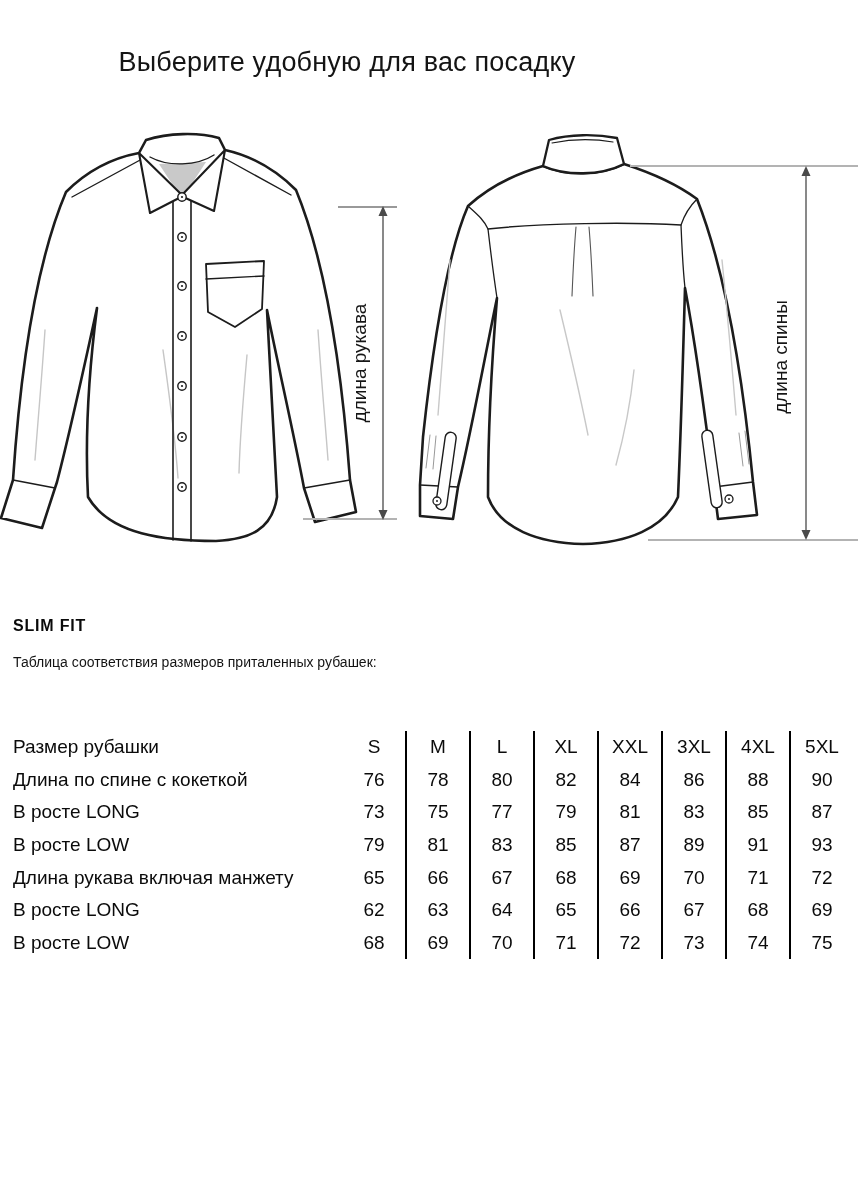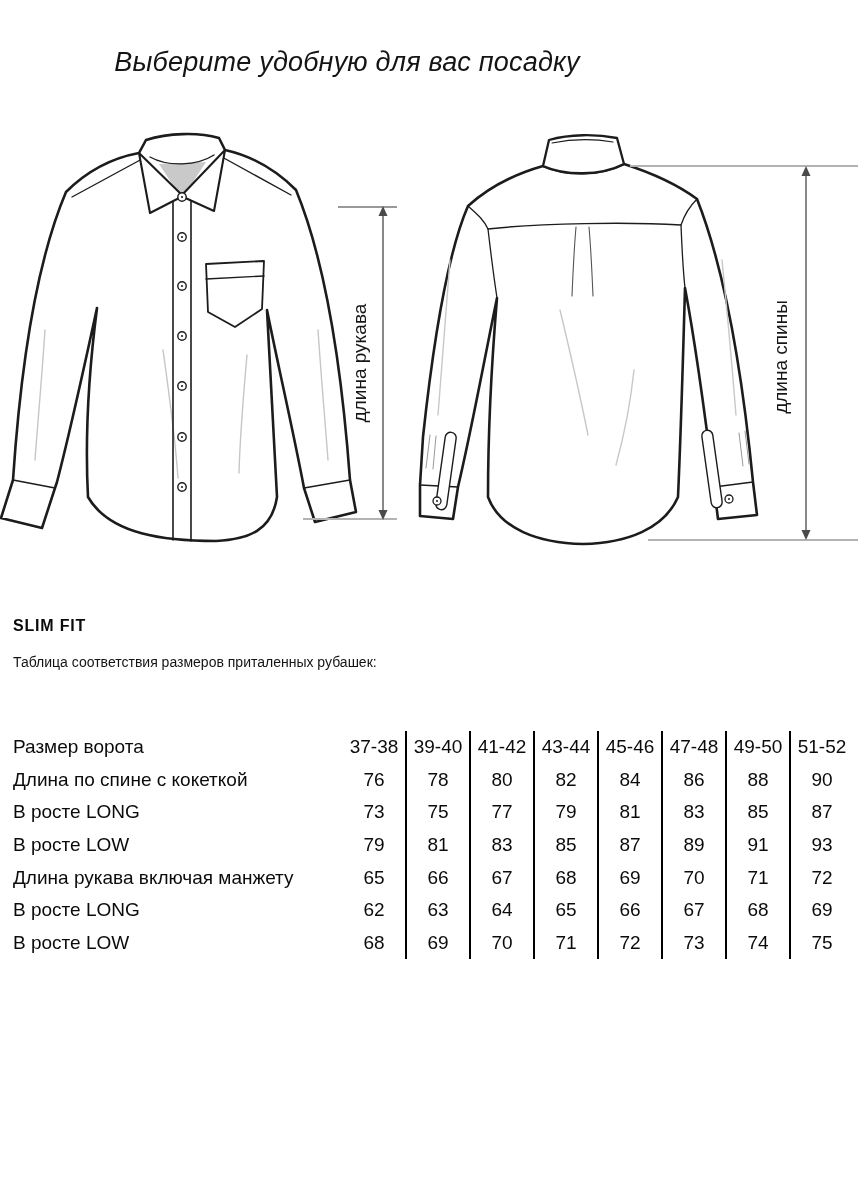--- a/index.html
+++ b/index.html
@@ -1,19 +1,19 @@
 <!DOCTYPE html>
 <html><head>
 <meta charset="utf-8">
 <style>
   html,body{margin:0;padding:0;background:#ffffff;}
   body{width:862px;height:1200px;font-family:"Liberation Sans",sans-serif;color:#0b0b0b;}
   .page{position:relative;width:862px;height:1200px;overflow:hidden;background:#fff;}
   .title{position:absolute;top:48px;left:0;width:694px;text-align:center;
-         font-size:27px;line-height:1.05;color:#141414;letter-spacing:.2px;font-style:italic;}
+         font-size:27px;line-height:1.05;color:#141414;letter-spacing:.2px;}
   .diagram-svg{position:absolute;top:130px;left:0;}
   .fit-heading{position:absolute;top:617px;left:13px;font-size:16px;font-weight:bold;
                letter-spacing:.8px;color:#0a0a0a;}
   .fit-subtitle{position:absolute;top:654px;left:13px;font-size:14px;color:#141414;}
   .size-table{position:absolute;top:731px;left:10px;width:832px;border-collapse:collapse;
               table-layout:fixed;font-size:19px;color:#0b0b0b;}
   .size-table td{height:32.6px;padding:0;white-space:nowrap;vertical-align:middle;}
   .size-table td.lbl{width:330px;text-align:left;padding-left:3px;}
   .size-table td.val{width:62px;text-align:center;border-left:2px solid #000;}
   .size-table td.lbl + td.val{border-left:none;}
@@ -161,29 +161,29 @@
       <text x="787" y="227" transform="rotate(-90 787 227)" text-anchor="middle" font-size="19" fill="#161616">длина спины</text>
     </g>
   </svg>
 
   <div class="fit-heading">SLIM FIT</div>
   <div class="fit-subtitle">Таблица соответствия размеров приталенных рубашек:</div>
 
   <table class="size-table">
     <tbody>
         <tr>
-          <td class="lbl">Размер ворота</td>
-          <td class="val">37-38</td>
-          <td class="val">39-40</td>
-          <td class="val">41-42</td>
-          <td class="val">43-44</td>
-          <td class="val">45-46</td>
-          <td class="val">47-48</td>
-          <td class="val">49-50</td>
-          <td class="val">51-52</td>
+          <td class="lbl">Размер рубашки</td>
+          <td class="val">S</td>
+          <td class="val">M</td>
+          <td class="val">L</td>
+          <td class="val">XL</td>
+          <td class="val">XXL</td>
+          <td class="val">3XL</td>
+          <td class="val">4XL</td>
+          <td class="val">5XL</td>
         </tr>
         <tr>
           <td class="lbl">Длина по спине с кокеткой</td>
           <td class="val">76</td>
           <td class="val">78</td>
           <td class="val">80</td>
           <td class="val">82</td>
           <td class="val">84</td>
           <td class="val">86</td>
           <td class="val">88</td>

